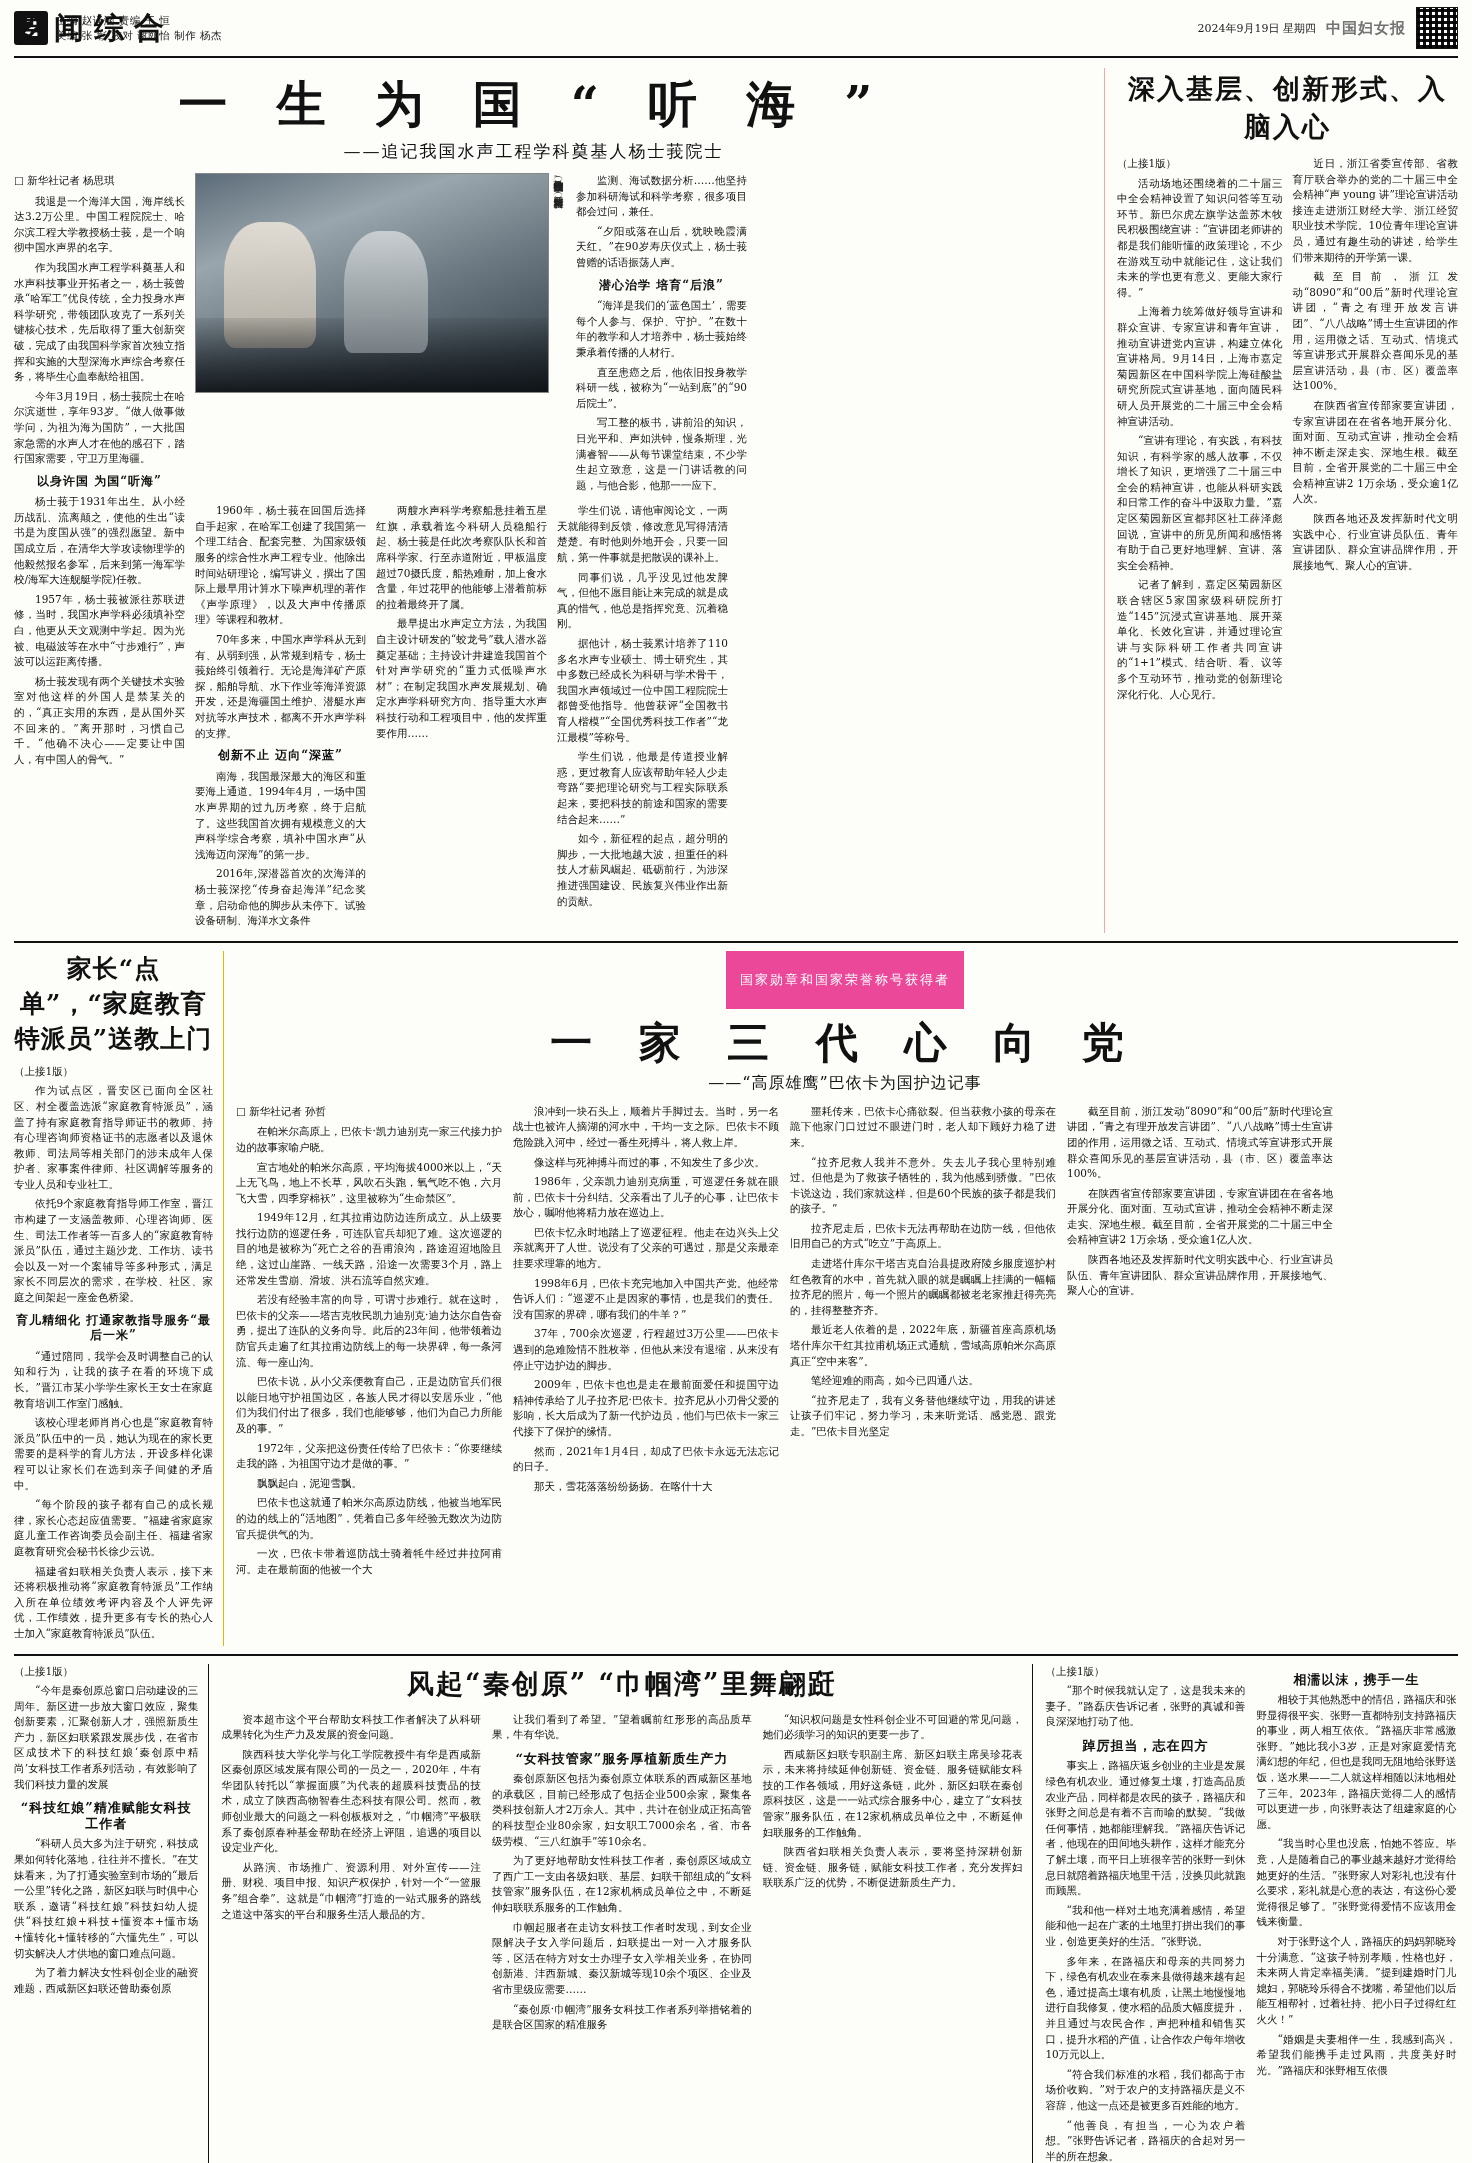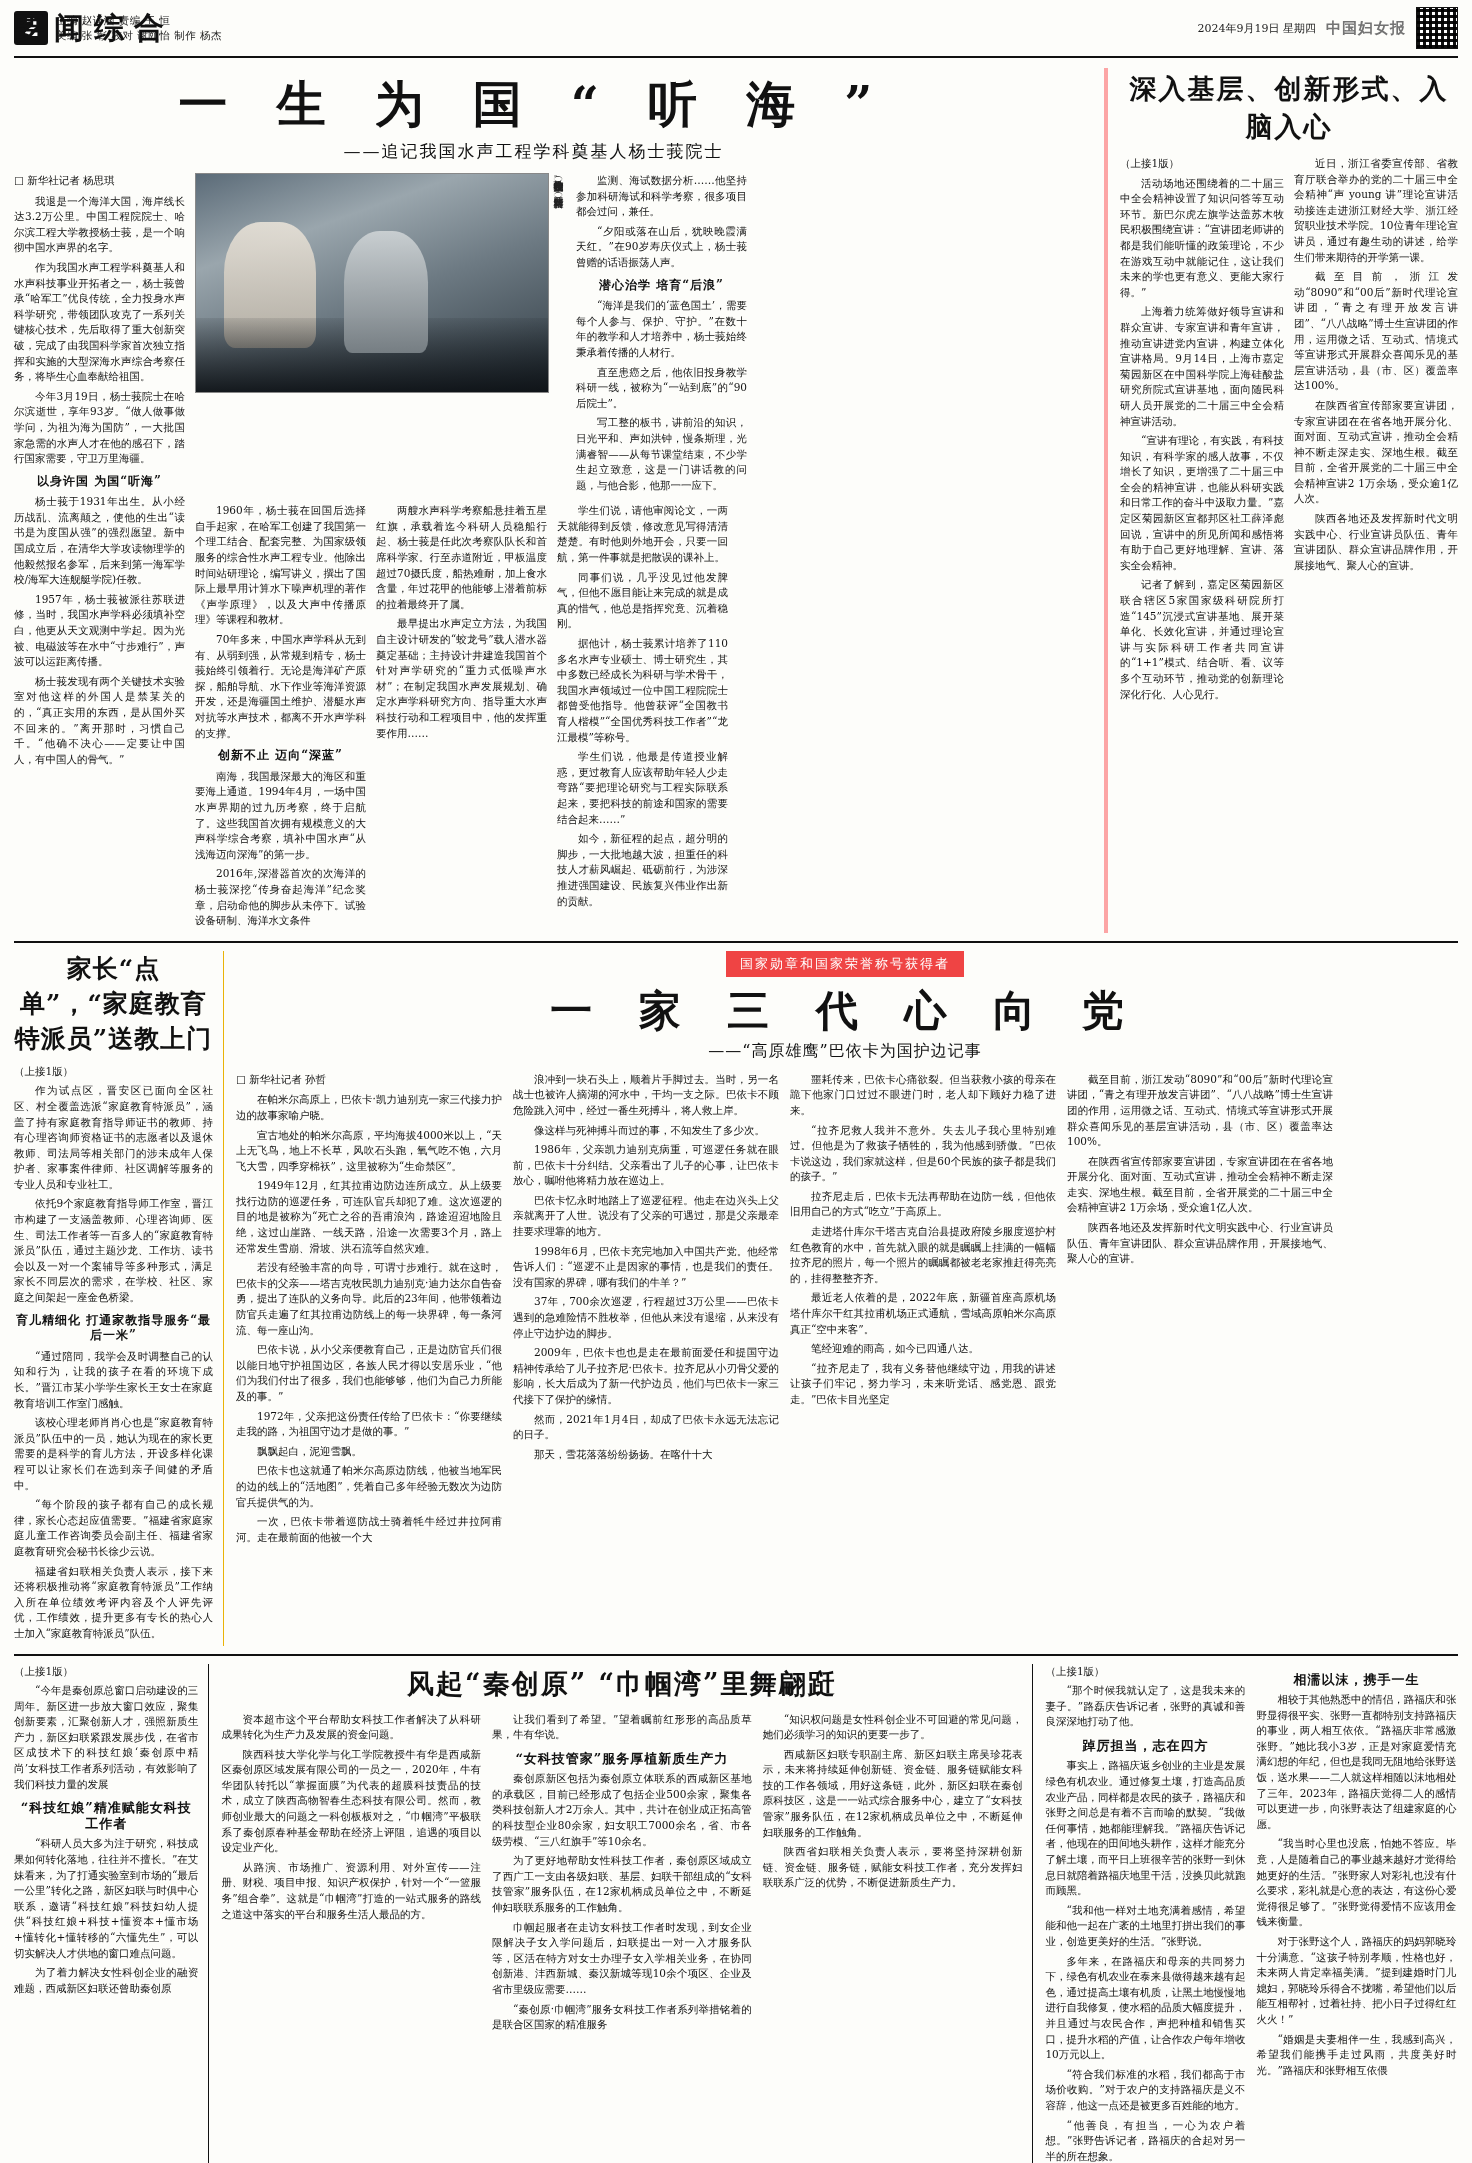--- a/index.html
+++ b/index.html
@@ -36,21 +36,21 @@
   .col{box-sizing:border-box;}
   p{margin:0 0 4px 0;text-indent:2em;}
   .body-text{font-size:10.5px;line-height:15.6px;text-align:justify;color:#111;}
   .sub-head{font-weight:bold;text-align:center;font-size:12px;margin:7px 0 5px;letter-spacing:1px;}
   .byline{font-size:10.5px;margin-bottom:5px;}
   .cont{font-size:10.5px;margin-bottom:4px;}
 
   
   .top{display:flex;gap:12px;padding-top:10px;}
   .top-left{width:1062px;}
-  .top-right{width:354px;padding-left:12px;border-left:4px solid #fca5a5;margin-left:39px;}
+  .top-right{width:354px;padding-left:12px;border-left:1px solid #fca5a5;margin-left:39px;}
   .headline{
     text-align:center;font-size:49px;font-weight:bold;letter-spacing:16px;
     font-family:"DejaVu Serif",serif;margin:4px 0 2px 0;
   }
   .subhead{text-align:center;font-size:17px;margin-bottom:10px;letter-spacing:2px;}
   .top-cols{display:flex;gap:10px;}
   .tc{width:171px;}
   .photo-wrap{width:352px;}
   .photo{
     width:352px;height:218px;border:1px solid #888;
@@ -69,21 +69,21 @@
   .right-head{font-size:27px;font-weight:bold;text-align:center;line-height:38px;letter-spacing:2px;margin:2px 0 10px;}
   .rt-cols{display:flex;gap:10px;}
   .rt{width:166px;}
 
   
   .mid{display:flex;gap:12px;margin-top:8px;border-top:2px solid #111;padding-top:8px;}
   .mid-left{width:210px;border-right:1px solid #eab308;padding-right:10px;}
   .mid-right{width:1218px;}
   .ml-head{font-size:25px;font-weight:bold;line-height:35px;letter-spacing:1px;text-align:center;margin-bottom:8px;}
   .badge{
-    background:#ef4444;color:#fff;font-size:13px;padding:4px 14px;display:inline-block;letter-spacing:2px;
+    background:#ec4899;color:#fff;font-size:13px;padding:20px 14px;display:inline-block;letter-spacing:2px;
   }
   .badge-wrap{text-align:center;margin-bottom:6px;}
   .mid-head{text-align:center;font-size:42px;font-weight:bold;letter-spacing:16px;margin:4px 0 2px;}
   .mid-sub{text-align:center;font-size:16px;letter-spacing:1px;margin-bottom:10px;}
   .mid-cols{display:flex;gap:11px;}
   .mc{width:184px;}
 
   
   .bot{display:flex;gap:12px;margin-top:8px;border-top:2px solid #111;padding-top:8px;}
   .bot-a{width:196px;border-right:1px solid #111;padding-right:10px;}

